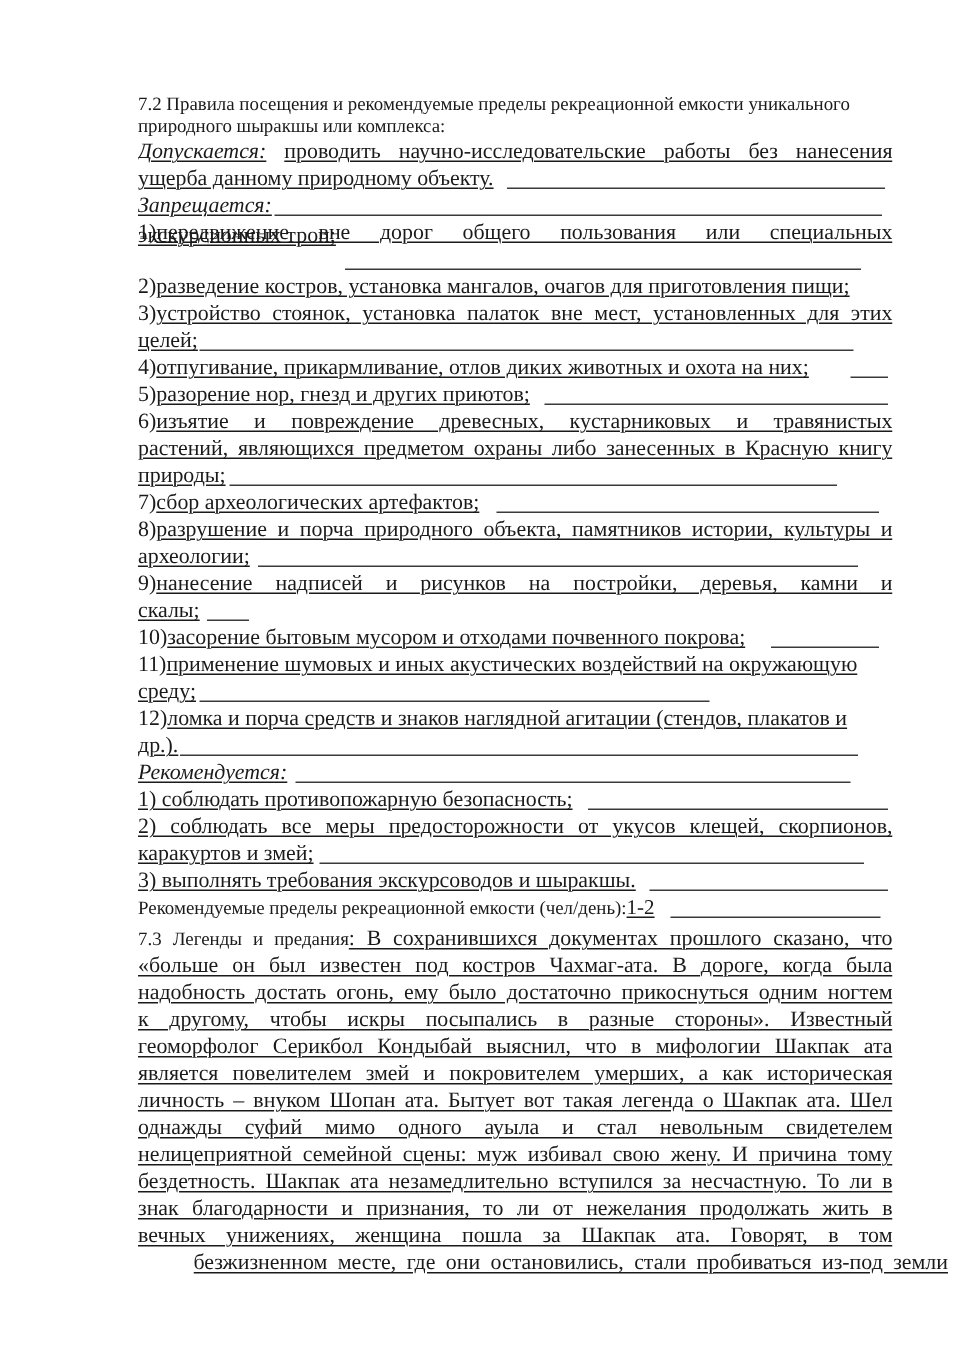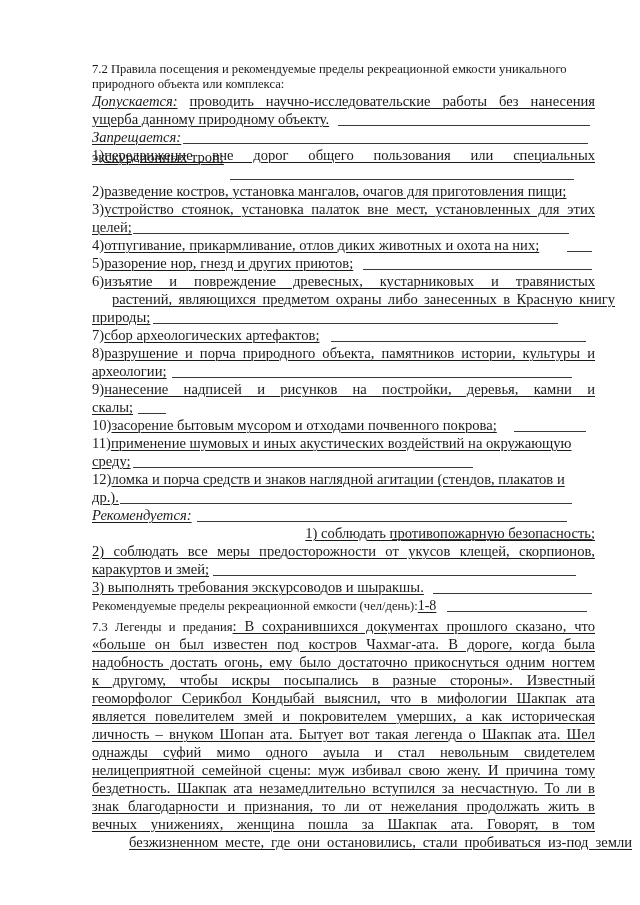--- a/index.html
+++ b/index.html
@@ -22,21 +22,21 @@
   .rule {
     position: absolute; height: 0; border-bottom: 1px solid #3a3a3a;
   }
 </style>
 </head>
 <body>
 
 <div class="page">
 
   <div class="line small" style="top:62px;">7.2 Правила посещения и рекомендуемые пределы рекреационной емкости уникального</div>
-  <div class="line small" style="top:77px;">природного объекта или комплекса:</div>
+  <div class="line small" style="top:77px;">природного шыракшы или комплекса:</div>
 
   <div class="line big just" style="top:92px;"><span class="u it">Допускается:</span> <span class="u">проводить научно-исследовательские работы без нанесения</span></div>
   <div class="line big" style="top:110px;"><span class="u">ущерба данному природному объекту.</span></div>
   <div class="rule" style="left:338px; width:252px; top:125px;"></div>
 
   <div class="line big" style="top:128px;"><span class="u it">Запрещается:</span></div>
   <div class="rule" style="left:183px; width:405px; top:143px;"></div>
 
   <div class="line big just" style="top:146px;"><span>1)</span><span class="u">передвижение вне дорог общего пользования или специальных</span></div>
   <div class="line big" style="top:148px;"><span class="u">экскурсионных троп;</span></div>
@@ -48,21 +48,21 @@
   <div class="line big" style="top:218px;"><span class="u">целей;</span></div>
   <div class="rule" style="left:133px; width:436px; top:233px;"></div>
 
   <div class="line big" style="top:236px;"><span>4)</span><span class="u">отпугивание, прикармливание, отлов диких животных и охота на них;</span></div>
   <div class="rule" style="left:567px; width:25px; top:251px;"></div>
 
   <div class="line big" style="top:254px;"><span>5)</span><span class="u">разорение нор, гнезд и других приютов;</span></div>
   <div class="rule" style="left:363px; width:229px; top:269px;"></div>
 
   <div class="line big just" style="top:272px;"><span>6)</span><span class="u">изъятие и повреждение древесных, кустарниковых и травянистых</span></div>
-  <div class="line big just" style="top:290px;margin-left:20px;"><span class="u">растений, являющихся предметом охраны либо занесенных в Красную книгу</span></div>
+  <div class="line big just" style="top:290px;"><span class="u">растений, являющихся предметом охраны либо занесенных в Красную книгу</span></div>
   <div class="line big" style="top:308px;"><span class="u">природы;</span></div>
   <div class="rule" style="left:153px; width:405px; top:323px;"></div>
 
   <div class="line big" style="top:326px;"><span>7)</span><span class="u">сбор археологических артефактов;</span></div>
   <div class="rule" style="left:331px; width:255px; top:341px;"></div>
 
   <div class="line big just" style="top:344px;"><span>8)</span><span class="u">разрушение и порча природного объекта, памятников истории, культуры и</span></div>
   <div class="line big" style="top:362px;"><span class="u">археологии;</span></div>
   <div class="rule" style="left:172px; width:400px; top:377px;"></div>
 
@@ -77,31 +77,31 @@
   <div class="line big" style="top:452px;"><span class="u">среду;</span></div>
   <div class="rule" style="left:133px; width:340px; top:467px;"></div>
 
   <div class="line big" style="top:470px;"><span>12)</span><span class="u">ломка и порча средств и знаков наглядной агитации (стендов, плакатов и</span></div>
   <div class="line big" style="top:488px;"><span class="u">др.).</span></div>
   <div class="rule" style="left:120px; width:452px; top:503px;"></div>
 
   <div class="line big" style="top:506px;"><span class="u it">Рекомендуется:</span></div>
   <div class="rule" style="left:197px; width:370px; top:521px;"></div>
 
-  <div class="line big" style="top:524px;text-align:right;"><span class="u">1) соблюдать противопожарную безопасность;</span></div>
+  <div class="line big" style="top:524px;"><span class="u">1) соблюдать противопожарную безопасность;</span></div>
   <div class="rule" style="left:392px; width:200px; top:539px;"></div>
 
   <div class="line big just" style="top:542px;"><span class="u">2) соблюдать все меры предосторожности от укусов клещей, скорпионов,</span></div>
   <div class="line big" style="top:560px;"><span class="u">каракуртов и змей;</span></div>
   <div class="rule" style="left:213px; width:363px; top:575px;"></div>
 
   <div class="line big" style="top:578px;"><span class="u">3) выполнять требования экскурсоводов и шыракшы.</span></div>
   <div class="rule" style="left:433px; width:159px; top:593px;"></div>
 
-  <div class="line small" style="top:598px;"><span>Рекомендуемые пределы рекреационной емкости (чел/день):</span><span class="u" style="font-size:14px;">1-8</span></div>
+  <div class="line small" style="top:598px;"><span>Рекомендуемые пределы рекреационной емкости (чел/день):</span><span class="u" style="font-size:14px;">1-2</span></div>
   <div class="rule" style="left:447px; width:140px; top:611px;"></div>
 
   <div class="line big just" style="top:617px;"><span class="small" style="font-size:12.6px;">7.3 Легенды и предания</span><span class="u">: В сохранившихся документах прошлого сказано, что</span></div>
   <div class="line big just u" style="top:635px;">«больше он был известен под костров Чахмаг-ата. В дороге, когда была</div>
   <div class="line big just u" style="top:653px;">надобность достать огонь, ему было достаточно прикоснуться одним ногтем</div>
   <div class="line big just u" style="top:671px;">к другому, чтобы искры посыпались в разные стороны». Известный</div>
   <div class="line big just u" style="top:689px;">геоморфолог Серикбол Кондыбай выяснил, что в мифологии Шакпак ата</div>
   <div class="line big just u" style="top:707px;">является повелителем змей и покровителем умерших, а как историческая</div>
   <div class="line big just u" style="top:725px;">личность – внуком Шопан ата. Бытует вот такая легенда о Шакпак ата. Шел</div>
   <div class="line big just u" style="top:743px;">однажды суфий мимо одного ауыла и стал невольным свидетелем</div>

